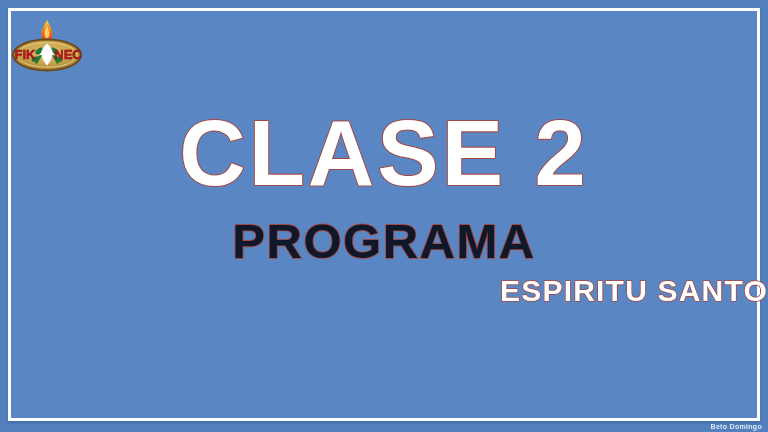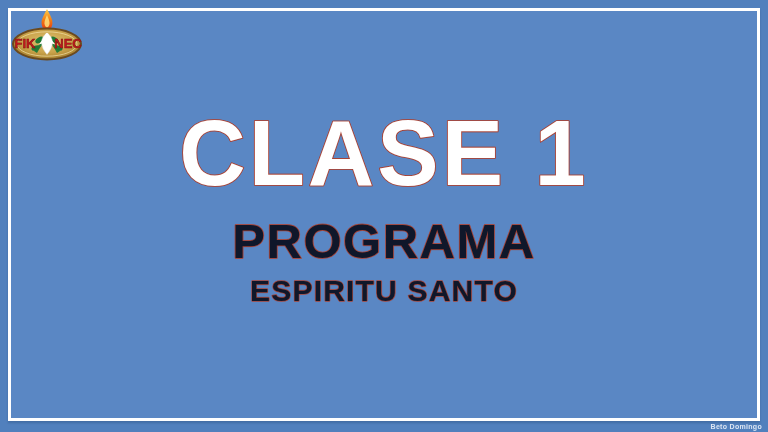--- a/index.html
+++ b/index.html
@@ -52,21 +52,21 @@
     bottom: 14px;
     background: #5a87c4;
     z-index: 2;
     box-sizing: border-box;
   }
 
   
   .logo-wrap {
     position: absolute;
     left: 8px;
-    top: 7px;
+    top: 18px;
     width: 78px;
     height: 58px;
     z-index: 6;
     text-align: right;
   }
   .logo-wrap svg { display: block; }
 
   
   .text-block {
     position: absolute;
@@ -115,29 +115,30 @@
       0 -1px 0 rgba(169,68,54,0.5);
   }
 
   .title-sub2 {
     display: block;
     font-family: "Liberation Sans", sans-serif;
     font-weight: bold;
     font-size: 30px;
     line-height: 1.1em;
     letter-spacing: 1.2px;
-    color: #0f172a;
+    color: #ffffff;
     margin: 6px 0 0 0;
     -webkit-text-stroke: 1px #a94436;
     paint-order: stroke fill;
     text-shadow:
       0.8px 0 0 rgba(169,68,54,0.5),
       -0.8px 0 0 rgba(169,68,54,0.5),
       0 0.8px 0 rgba(169,68,54,0.5),
       0 -0.8px 0 rgba(169,68,54,0.5);
+    text-align: right;
   }
 
   
   .watermark {
     position: absolute;
     right: 6px;
     bottom: 2px;
     z-index: 7;
     font-family: "Liberation Sans", sans-serif;
     font-size: 7px;
@@ -198,20 +199,20 @@
         <circle cx="39" cy="27.6" r="1.6" fill="#ffffff"></circle>
       </g>
 
       <text x="17" y="41" font-family="Liberation Sans, sans-serif" font-size="13" font-weight="bold" fill="#c0181c" stroke="#7d0f12" stroke-width="0.45" text-anchor="middle">FIK</text>
 
       <text x="60" y="41" font-family="Liberation Sans, sans-serif" font-size="13" font-weight="bold" fill="#c0181c" stroke="#7d0f12" stroke-width="0.45" text-anchor="middle">NEC</text>
     </svg>
   </div>
 
   <div class="text-block">
-    <span class="title-main">CLASE 1</span>
+    <span class="title-main">CLASE 2</span>
     <span class="title-sub">PROGRAMA</span>
     <span class="title-sub2">ESPIRITU SANTO</span>
   </div>
 
   <div class="watermark">Beto Domingo</div>
 
 </div>
 
 </body></html>

